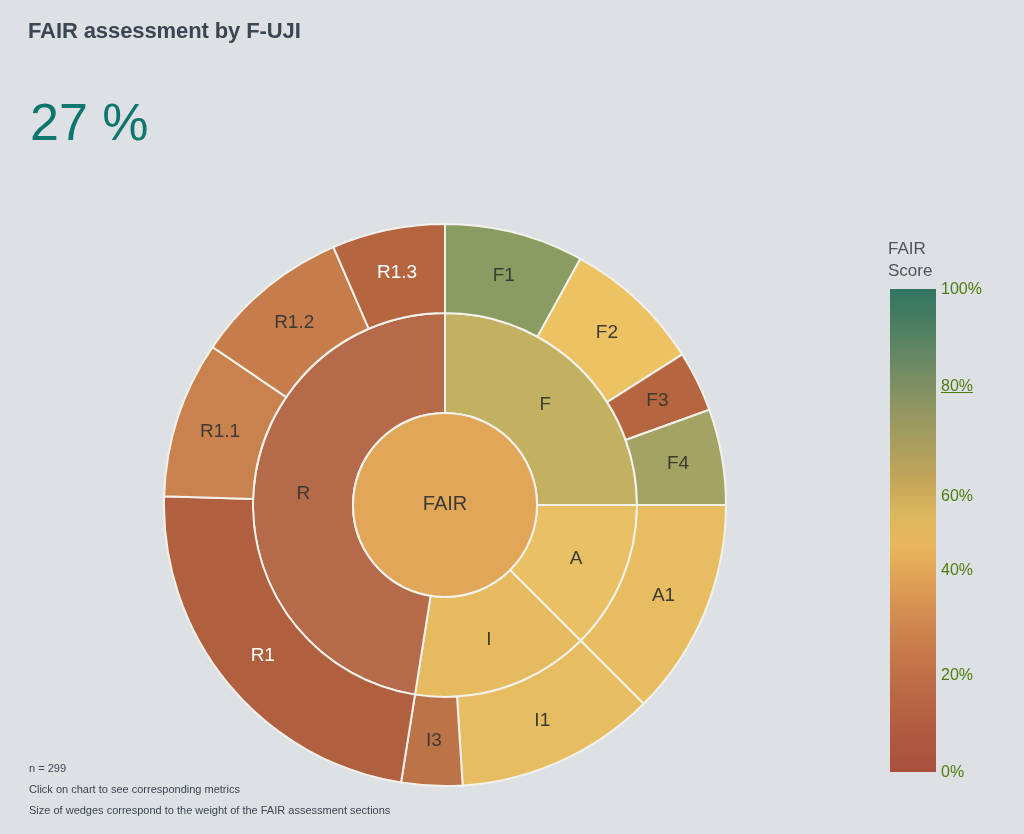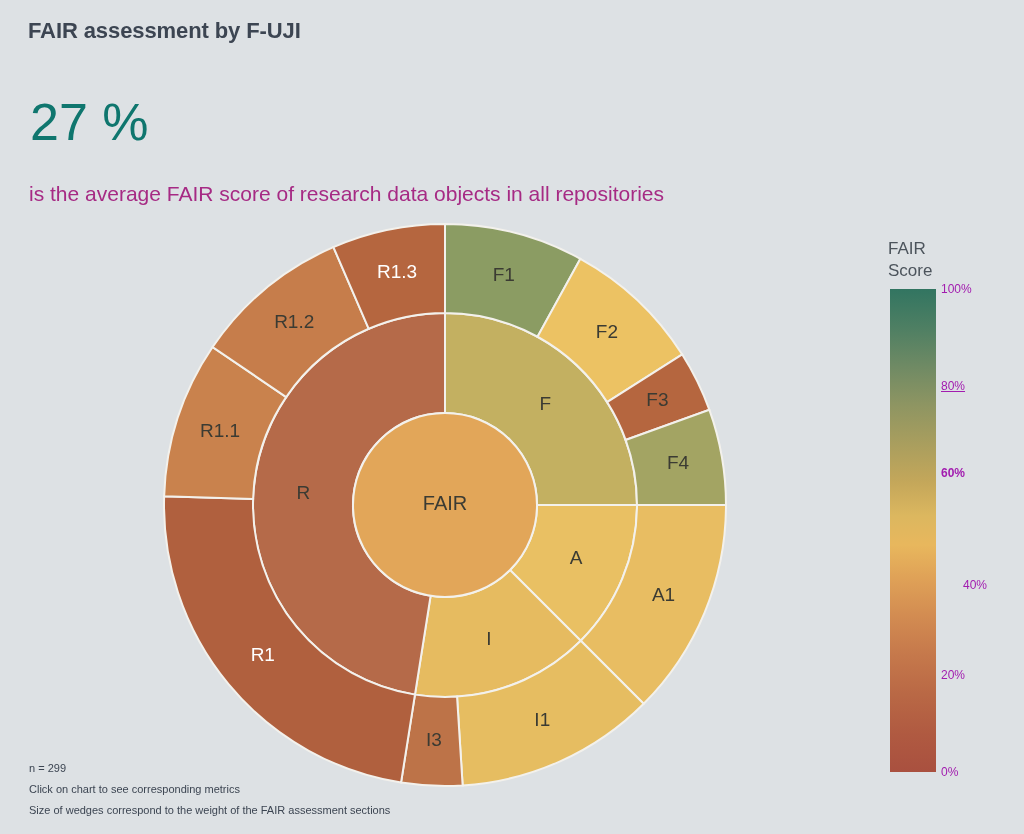--- a/index.html
+++ b/index.html
@@ -74,22 +74,22 @@
   }
   .cbar-ticks {
     position: absolute;
     left: 941px;
     top: 289px;
     width: 80px;
     height: 483px;
   }
   .cbar-tick {
     position: absolute;
-    font-size: 12px;
-    color: #a21caf;
+    font-size: 16px;
+    color: #4d7c0f;
     transform: translateY(-50%);
     white-space: nowrap;
   }
   svg.sun { position: absolute; left: 0; top: 0; }
   .wlabel {
     font-family: "Liberation Sans", sans-serif;
     font-size: 19px;
     fill: #3b3b33;
     text-anchor: middle;
     dominant-baseline: middle;
@@ -101,21 +101,20 @@
 </style>
 </head>
 <body>
 
 <div id="root">
 
   <div class="title">FAIR assessment by F-UJI</div>
 
   <div class="bignum">27 %</div>
 
-  <div class="subtitle">is the average FAIR score of research data objects in all repositories</div>
 
   <svg class="sun" id="sunburst" width="1024" height="834">
       <g>
         <path class="seg" d="M 445 313 A 192 192 0 0 1 637 505 L 537 505 A 92 92 0 0 0 445 413 Z" fill="#c3b061"></path>
         <text class="wlabel" x="545.4" y="404.6">F</text>
       </g>
       <g>
         <path class="seg" d="M 637 505 A 192 192 0 0 1 580.7645019878171 640.7645019878171 L 510.0538238691624 570.0538238691623 A 92 92 0 0 0 537 505 Z" fill="#e9c063"></path>
         <text class="wlabel" x="576.2" y="559.3">A</text>
       </g>
@@ -202,22 +201,22 @@
           <stop offset="1.000" stop-color="#327561"></stop>
         </linearGradient>
       </defs>
       <rect x="0" y="0" width="46" height="483" fill="url(#fairgrad)"></rect>
     </svg>
   </div>
 
   <div class="cbar-ticks" id="cbar-ticks">
       <div class="cbar-tick" style="top: 0px; left: 0px;">100%</div>
       <div class="cbar-tick" style="top: 96.6px; left: 0px; text-decoration: underline;">80%</div>
-      <div class="cbar-tick" style="top: 184px; left: 0px; font-weight: bold;">60%</div>
-      <div class="cbar-tick" style="top: 296px; left: 0px; margin-left: 22px;">40%</div>
+      <div class="cbar-tick" style="top: 207px; left: 0px;">60%</div>
+      <div class="cbar-tick" style="top: 281px; left: 0px;">40%</div>
       <div class="cbar-tick" style="top: 386.4px; left: 0px;">20%</div>
       <div class="cbar-tick" style="top: 483px; left: 0px;">0%</div>
     </div>
 
   <div class="footer">
     <div>n = 299</div>
     <div>Click on chart to see corresponding metrics</div>
     <div>Size of wedges correspond to the weight of the FAIR assessment sections</div>
   </div>
 

